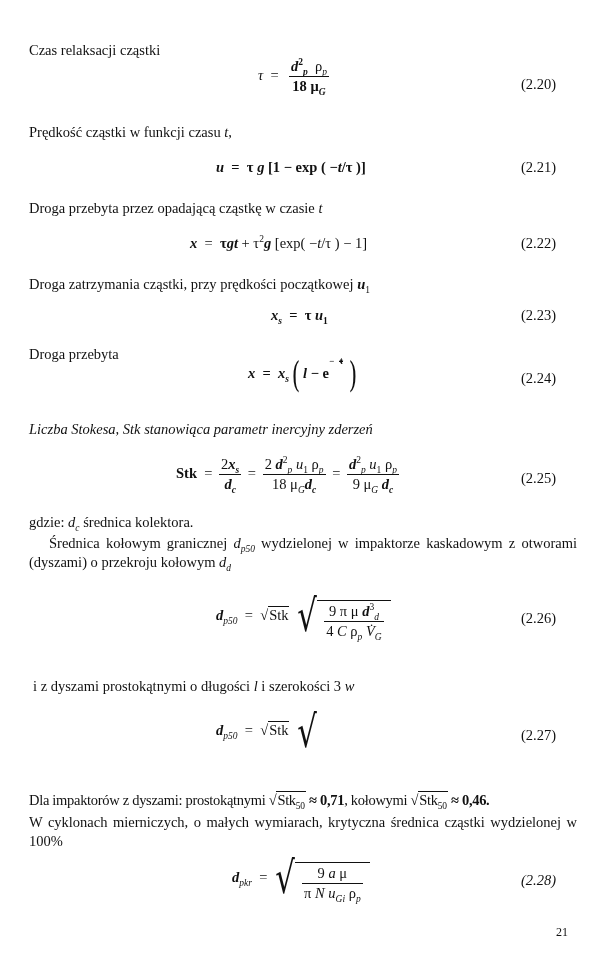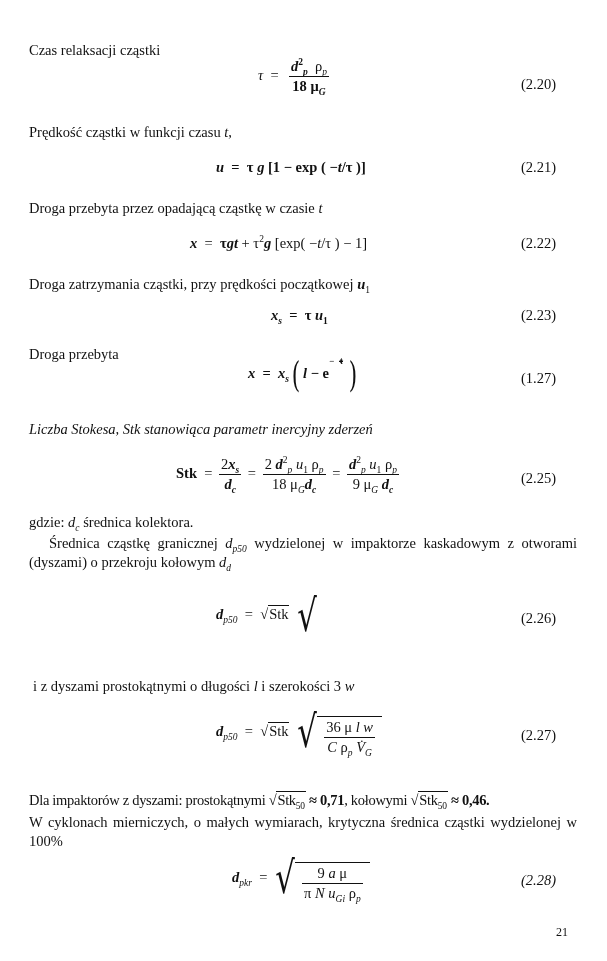--- a/index.html
+++ b/index.html
@@ -55,48 +55,48 @@
 <div class="abs eq b" style="left:271px; top:307px;">
   <span class="it">x<sub>s</sub></span>&nbsp; = &nbsp;τ <span class="it">u</span><sub>1</sub>
 </div>
 <div class="abs eqno" style="top:307px;">(2.23)</div>
 
 <div class="abs txt" style="top:346px;">Droga przebyta</div>
 
 <div class="abs eq b" style="left:248px; top:354px;">
   <span class="it">x</span>&nbsp; = &nbsp;<span class="it">x<sub>s</sub></span><span class="bigparen">(</span><span class="it">l</span> − e<sup style="font-size:9px; position:relative; top:-8px;">− <span class="frac" style="font-size:8px;"><span class="num it" style="padding:0">t</span><span class="den" style="padding:0">τ</span></span></sup><span class="bigparen">)</span>
 </div>
-<div class="abs eqno" style="top:370px;">(1.27)</div>
+<div class="abs eqno" style="top:370px;">(2.24)</div>
 
 <div class="abs txt" style="top:421px;font-style:italic;">Liczba Stokesa, Stk stanowiąca parametr inercyjny zderzeń</div>
 
 <div class="abs eq" style="left:176px; top:456px;">
   <span class="b">Stk</span>&nbsp; = <span class="frac"><span class="num">2<span class="bi">x<sub>s</sub></span></span><span class="den bi">d<sub>c</sub></span></span> = <span class="frac"><span class="num">2 <span class="bi">d</span><sup>2</sup><sub class="it">p</sub> <span class="it">u</span><sub>1</sub> ρ<sub class="it">p</sub></span><span class="den">18 μ<sub class="it">G</sub><span class="bi">d<sub>c</sub></span></span></span> = <span class="frac"><span class="num"><span class="bi">d</span><sup>2</sup><sub class="it">p</sub> <span class="it">u</span><sub>1</sub> ρ<sub class="it">p</sub></span><span class="den">9 μ<sub class="it">G</sub> <span class="bi">d<sub>c</sub></span></span></span>
 </div>
 <div class="abs eqno" style="top:470px;">(2.25)</div>
 
 <div class="abs txt" style="top:514px;"><span>gdzie: </span><span class="it">d</span><sub class="it">c</sub><span> średnica kolektora.</span></div>
 
-<div class="abs justify" style="top:534px; text-indent:20px;"><span>Średnica cząstkę granicznej </span><span class="it">d</span><sub class="it">p50</sub><span> wydzielonej w impaktorze kaskadowym z otworami (dyszami) o przekroju kołowym </span><span class="it">d</span><sub class="it">d</sub></div>
+<div class="abs justify" style="top:534px; text-indent:20px;"><span>Średnica kołowym granicznej </span><span class="it">d</span><sub class="it">p50</sub><span> wydzielonej w impaktorze kaskadowym z otworami (dyszami) o przekroju kołowym </span><span class="it">d</span><sub class="it">d</sub></div>
 
 <div class="abs eq" style="left:216px; top:594px;">
   <span class="bi">d</span><sub class="it">p50</sub>&nbsp; = &nbsp;√<span class="small-sqrt">Stk</span>
   <span class="sqrt-wrap">
       <span class="sqrt-sign">√</span>
+      <span class="sqrt-body"><span class="frac"><span class="num">9 π μ <span class="bi">d</span><sup>3</sup><sub class="it">d</sub></span><span class="den">4 <span class="it">C</span> ρ<sub class="it">p</sub> <span class="it">V̇</span><sub class="it">G</sub></span></span></span>
     </span>
 </div>
 <div class="abs eqno" style="top:610px;">(2.26)</div>
 
 <div class="abs txt" style="top:678px; left:33px;"><span>i z dyszami prostokątnymi o długości </span><span class="it">l</span><span> i szerokości 3 </span><span class="it">w</span></div>
 
 <div class="abs eq" style="left:216px; top:710px;">
   <span class="bi">d</span><sub class="it">p50</sub>&nbsp; = &nbsp;√<span class="small-sqrt">Stk</span>
   <span class="sqrt-wrap">
       <span class="sqrt-sign">√</span>
-      <span class="sqrt-body"><span class="frac"><span class="num">36 μ <span class="it">l w</span></span><span class="den"><span class="it">C</span> ρ<sub class="it">p</sub> <span class="it">V̇</span><sub class="it">G</sub></span></span></span>
     </span>
 </div>
 <div class="abs eqno" style="top:727px;">(2.27)</div>
 
 <div class="abs txt" style="top:792px; letter-spacing:-0.3px;"><span>Dla impaktorów z dyszami: prostokątnymi </span>√<span class="small-sqrt"><span>Stk</span><sub>50</sub></span><span class="b"> ≈ 0,71</span><span>, kołowymi </span>√<span class="small-sqrt"><span>Stk</span><sub>50</sub></span><span class="b"> ≈ 0,46.</span></div>
 
 <div class="abs justify" style="top:813px;">W cyklonach mierniczych, o małych wymiarach, krytyczna średnica cząstki wydzielonej w 100%</div>
 
 <div class="abs eq" style="left:232px; top:856px;">
   <span class="bi">d</span><sub class="it">pkr</sub>&nbsp; =

